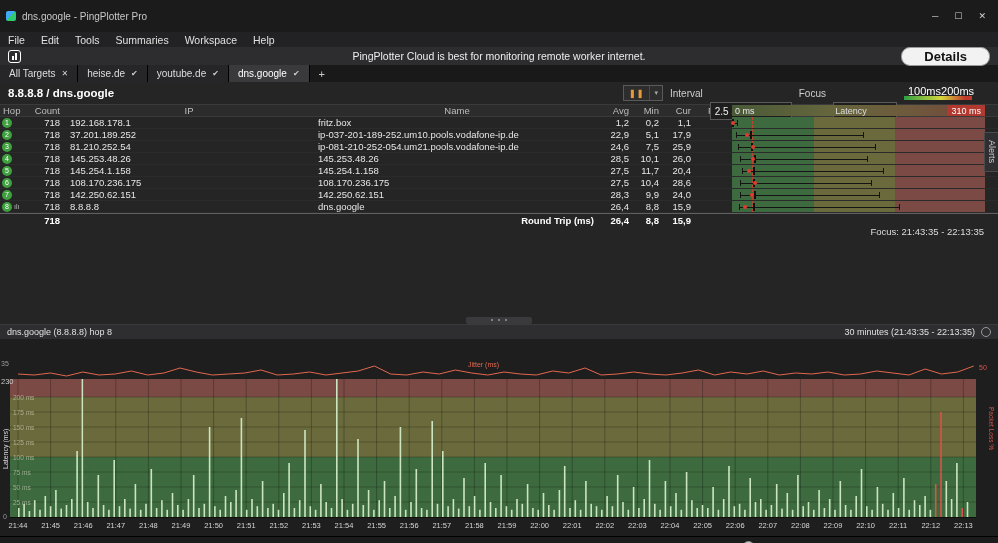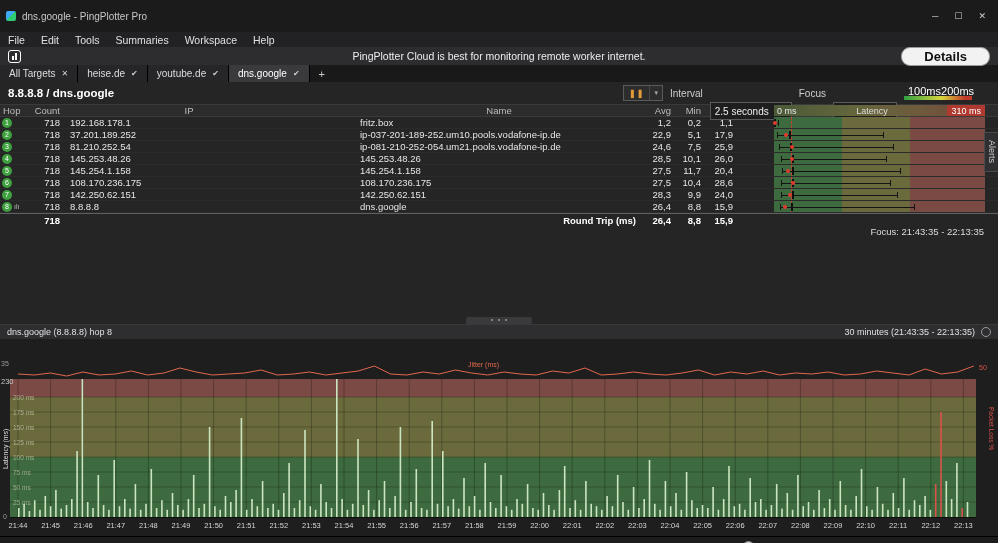--- a/index.html
+++ b/index.html
@@ -52,21 +52,21 @@
   .alerts-tab { position:absolute; right:0; top:50px; width:14px; height:40px; background:#2f2f32;
     border:1px solid #4a4a4a; border-right:none; writing-mode:vertical-rl; font-size:9px; color:#ccc;
     display:flex; align-items:center; justify-content:center; z-index:5; }
 
   
   .thead { display:flex; height:13px; background:#2c2c2c; font-size:9.5px; color:#bdbdbd; align-items:center;
     border-top:1px solid #3a3a3a; border-bottom:1px solid #3a3a3a; }
   .c-hop { width:28px; text-align:left; padding-left:3px; }
   .c-count { width:36px; text-align:right; padding-right:4px; }
   .c-ip { width:250px; padding-left:6px; }
-  .c-name { width:286px; padding-left:4px;margin-left:42px; }
+  .c-name { width:286px; padding-left:4px; }
   .c-avg { width:34px; text-align:right; padding-right:5px; }
   .c-min { width:30px; text-align:right; padding-right:5px; }
   .c-cur { width:32px; text-align:right; padding-right:5px; }
   .c-pl { width:36px; text-align:right; padding-right:4px; }
   .c-lat { flex:1; margin-right:13px; position:relative; height:100%; }
   .thead .c-ip, .thead .c-name { text-align:center; padding-left:0; }
   .lat-head { display:flex; align-items:center; height:100%; font-size:9px; color:#e8e8e8;
     background:linear-gradient(90deg,#4a5a38 0%,#66663c 40%,#6e5a3c 70%,#74443c 100%); }
   .lat-head .min { padding-left:3px; }
   .lat-head .mid { flex:1; text-align:center; color:#dcdcdc; }

